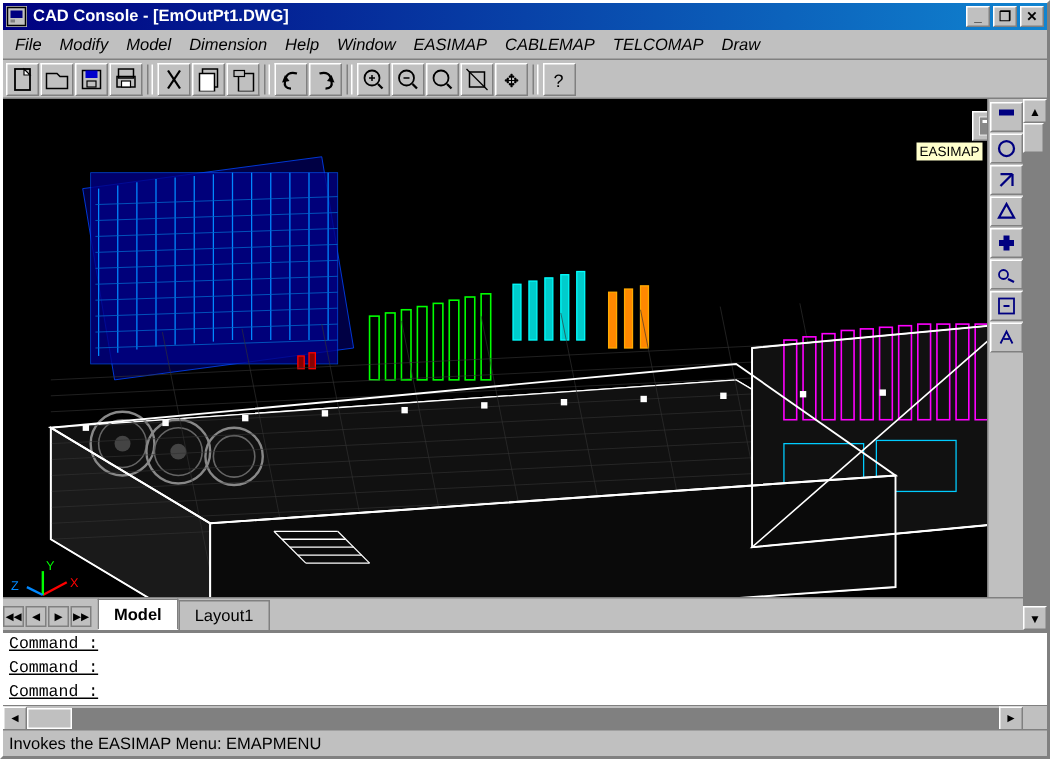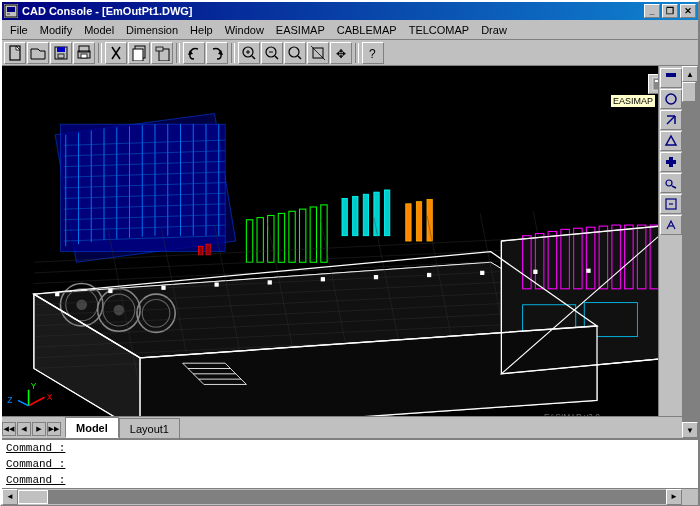--- a/index.html
+++ b/index.html
@@ -89,20 +89,21 @@
       border-bottom: 1px solid #808080;
       padding: 0 2px;
       flex-shrink: 0;
     }
 
     .menu-item {
       padding: 2px 6px;
       font-size: 11px;
       cursor: pointer;
       white-space: nowrap;
+      font-style: italic;
     }
 
     
     .toolbar {
       background: #c0c0c0;
       height: 26px;
       display: flex;
       align-items: center;
       border-bottom: 1px solid #808080;
       padding: 1px 2px;
@@ -763,14 +764,17 @@
         <div class="h-scroll-btn">◄</div>
         <div class="h-scroll-track">
           <div class="h-scroll-thumb"></div>
         </div>
         <div class="h-scroll-btn">►</div>
       </div>
       <div class="v-scroll-corner"></div>
     </div>
   </div>
 
+  <div class="status-bar">
+    <span class="status-text">Invokes the EASIMAP Menu: EMAPMENU</span>
+  </div>
 
 </div>
 
 </body></html>

